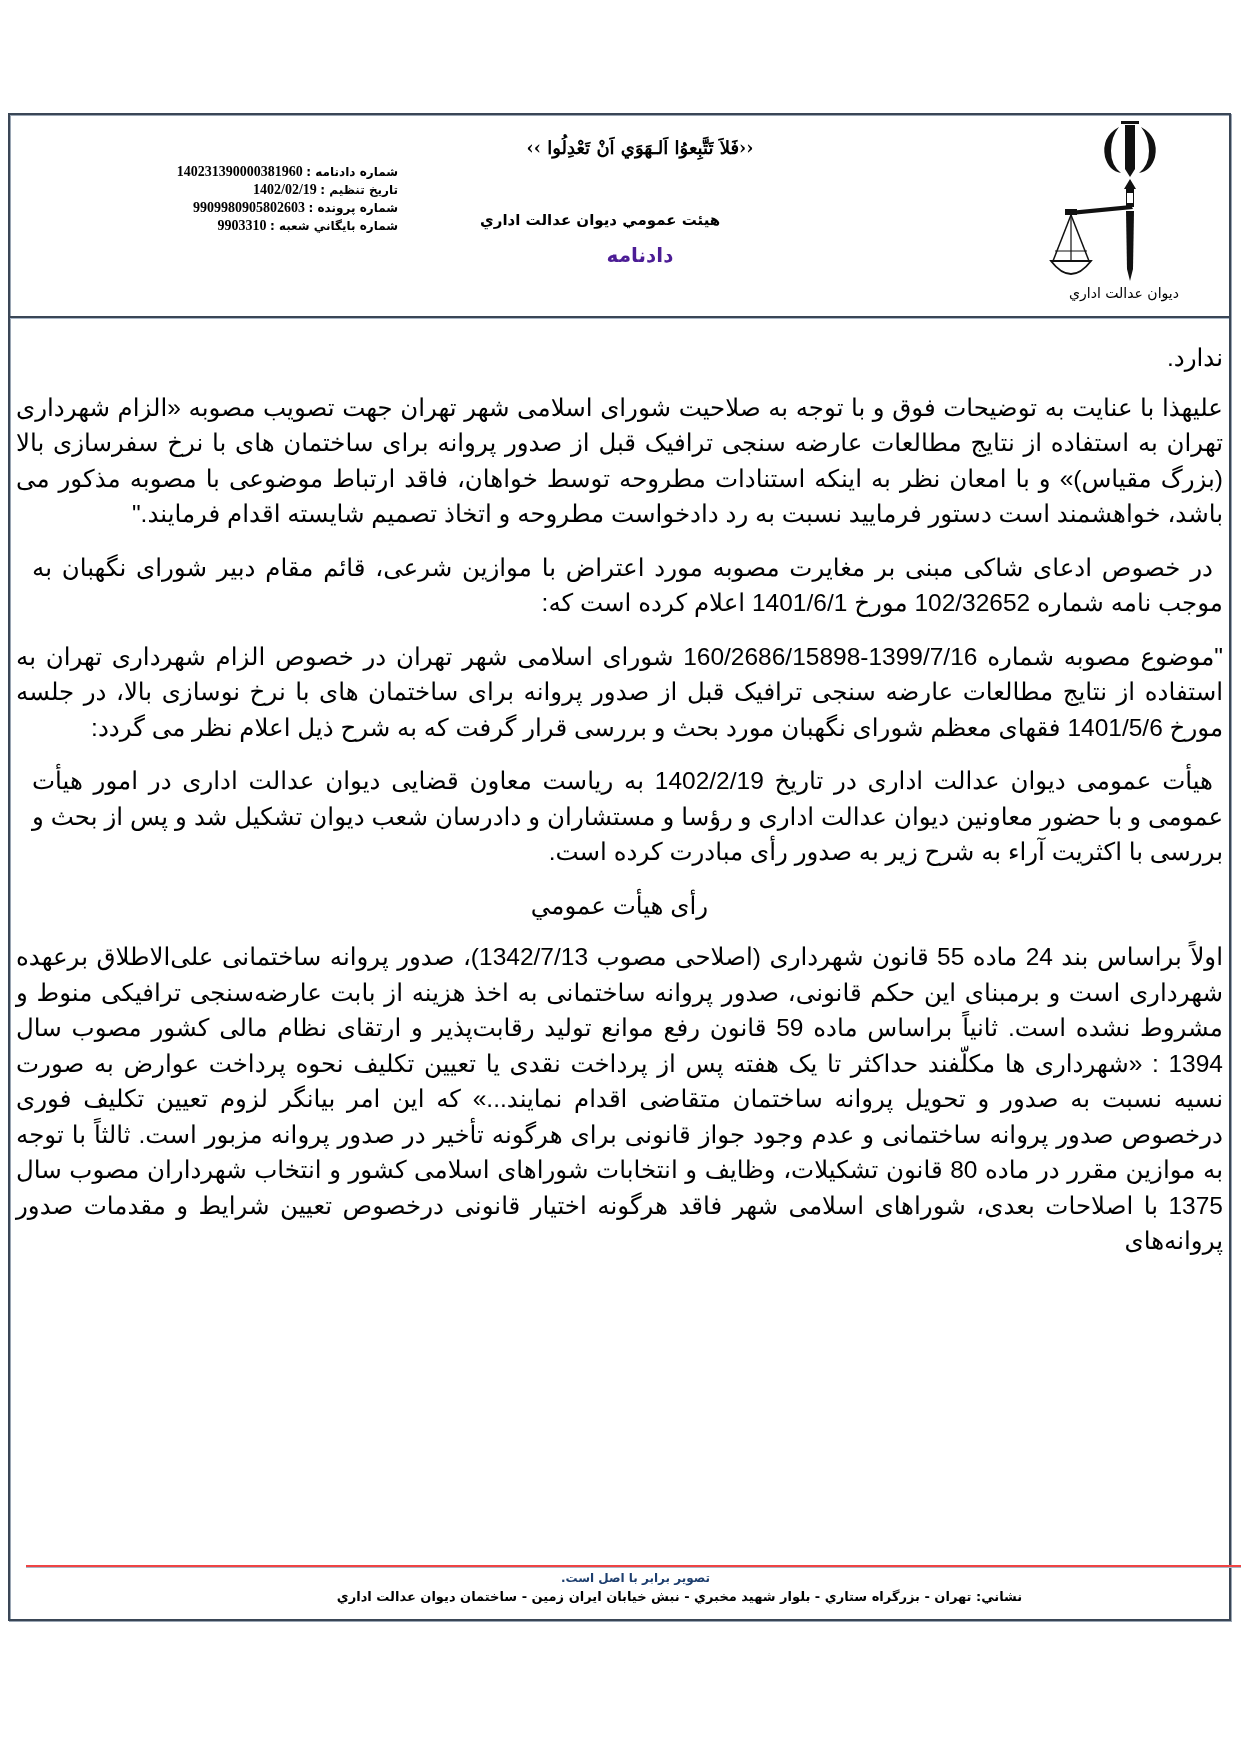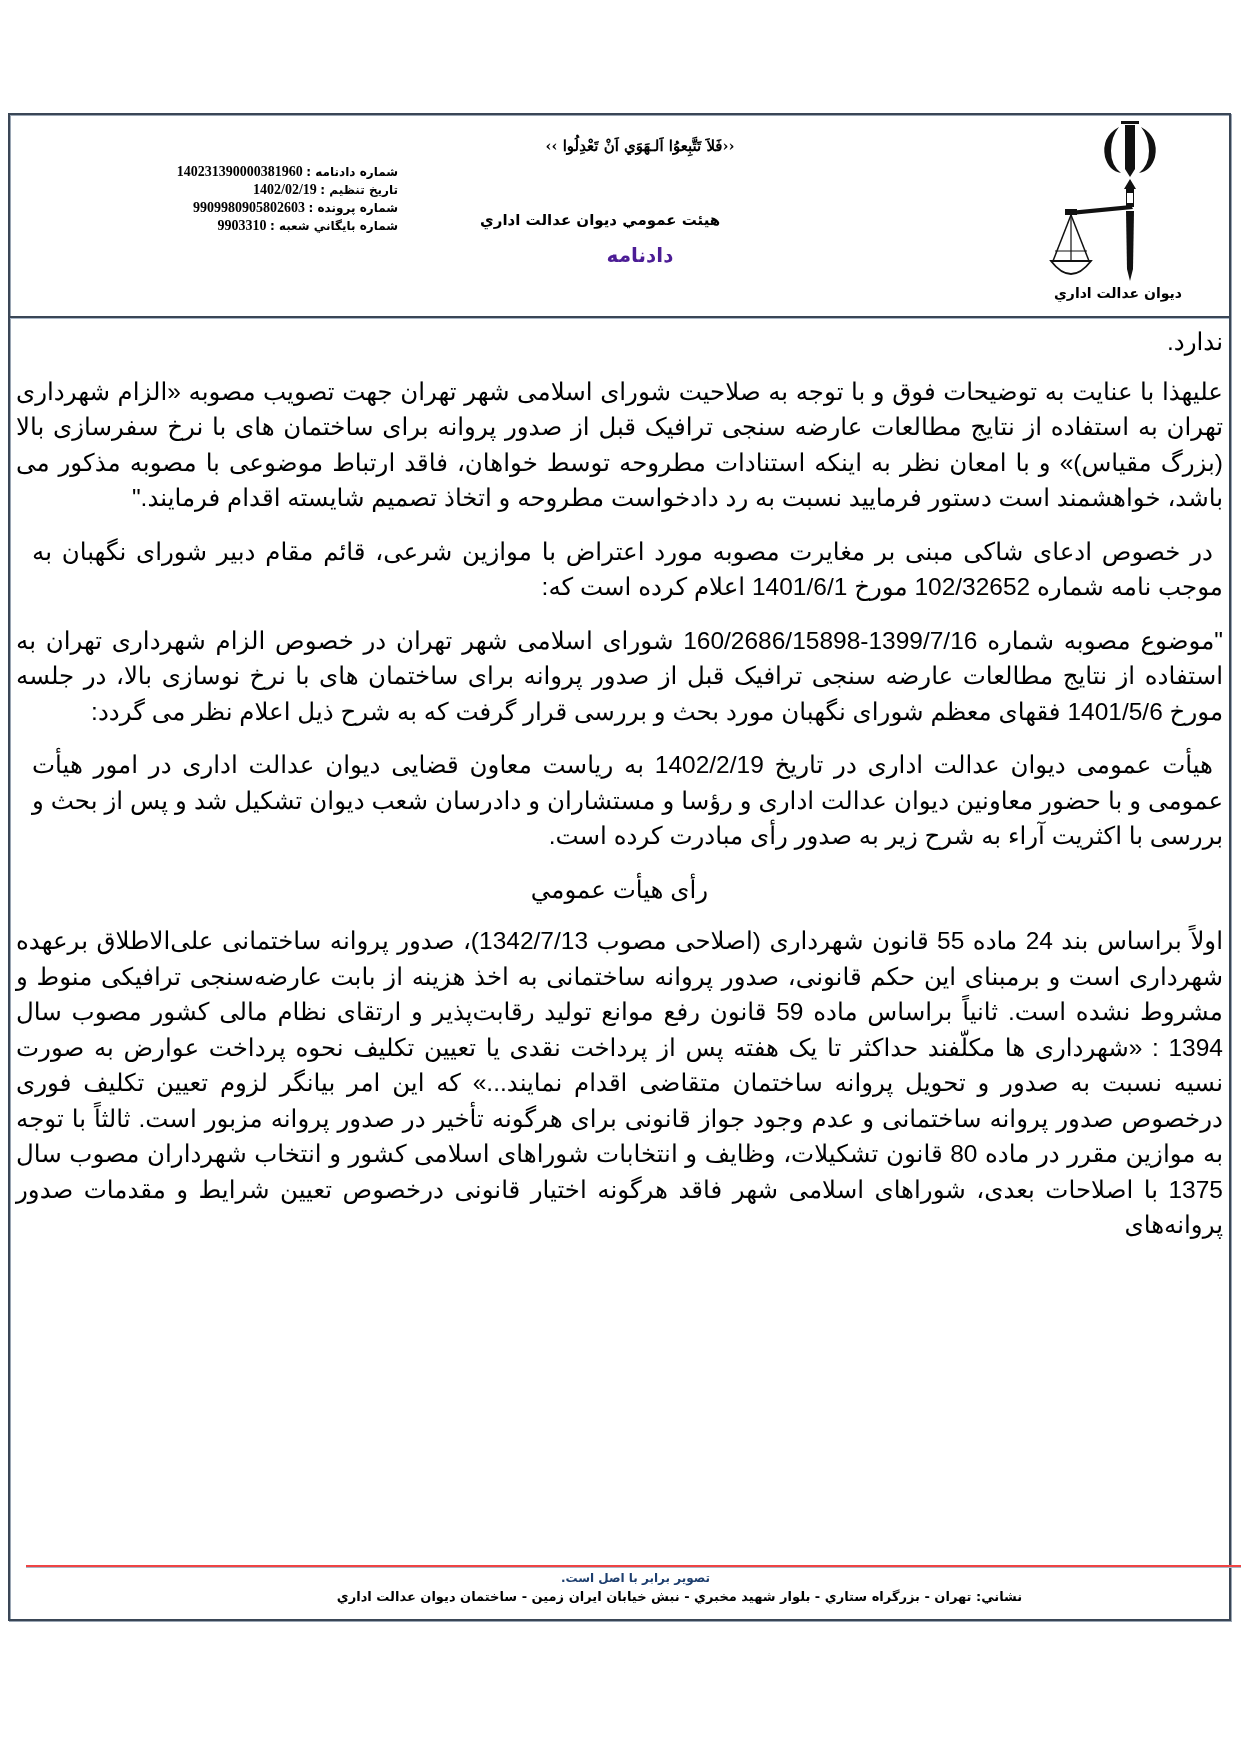--- a/index.html
+++ b/index.html
@@ -6,28 +6,28 @@
   body { width:1241px; height:1754px; position:relative; overflow:hidden; font-family:"DejaVu Sans", sans-serif; color:#000; }
   .frame {
     position:absolute; left:8px; top:113px; width:1223px; height:1508px;
     border:2px solid #3a4656; box-shadow: inset 1px 1px 0 #9aa6b4, 1px 1px 0 #9aa6b4;
     box-sizing:border-box;
   }
   .header { position:absolute; left:0; top:0; width:100%; height:201px; border-bottom:2px solid #3a4656; box-shadow:0 1px 0 #a8b6c6; }
   .meta { position:absolute; left:88px; top:48px; width:300px; direction:rtl; text-align:right; font-family:"Liberation Serif", serif; font-weight:bold; font-size:14px; line-height:18px; }
   .meta .row { white-space:nowrap; }
   .meta .lbl { font-family:"DejaVu Sans", sans-serif; font-size:12px; }
-  .verse { position:absolute; left:470px; top:22px; width:320px; text-align:center; direction:rtl; font-family:"DejaVu Serif", serif; font-weight:bold; font-size:15px; }
+  .verse { position:absolute; left:470px; top:22px; width:320px; text-align:center; direction:rtl; font-family:"DejaVu Serif", serif; font-weight:bold; font-size:18px; }
   .court-title { position:absolute; left:470px; top:96px; width:320px; text-align:left; direction:rtl; font-weight:bold; font-size:15px; }
   .doc-title { position:absolute; left:470px; top:128px; width:320px; text-align:center; direction:rtl; font-weight:bold; font-size:20px; color:#4c1d95; }
   .emblem { position:absolute; right:30px; top:4px; width:150px; height:170px; }
-  .emblem-caption { position:absolute; right:35px; top:170px; width:140px; text-align:left; direction:rtl; font-weight:bold; font-size:14px;margin-left:23px; }
+  .emblem-caption { position:absolute; right:35px; top:170px; width:140px; text-align:center; direction:rtl; font-weight:normal; font-size:14px;margin-left:23px; }
   .body {
     position:absolute; left:0; top:203px; width:100%; height:1250px; box-sizing:border-box;
-    padding:6px 6px 0 6px; direction:rtl; text-align:justify;
+    padding:22px 6px 0 6px; direction:rtl; text-align:justify;
     font-family:"Liberation Sans", sans-serif; font-size:24.5px; line-height:35.5px;
   }
   .body p { margin:0 0 18px 0; text-align-last:right; }
   .body p.center { text-align:center; text-align-last:center; margin:0 0 16px 0; }
   .body p.first { margin-bottom:14px; }
   .body p.indent { text-indent:10px;margin-left:16px; }
   .footer { position:absolute; left:16px; bottom:0; width:100%; height:52px; border-top:2px solid #ef4444; box-shadow: inset 0 1px 0 #a8b6c6; }
   .cert { position:absolute; left:0; width:100%; top:4px; text-align:center; direction:rtl; font-weight:bold; font-size:12px; color:#1d3e6e; }
   .address { position:absolute; left:0; width:100%; top:22px; text-align:center; direction:rtl; font-weight:bold; font-size:13px;padding-left:44px; }
 </style>

